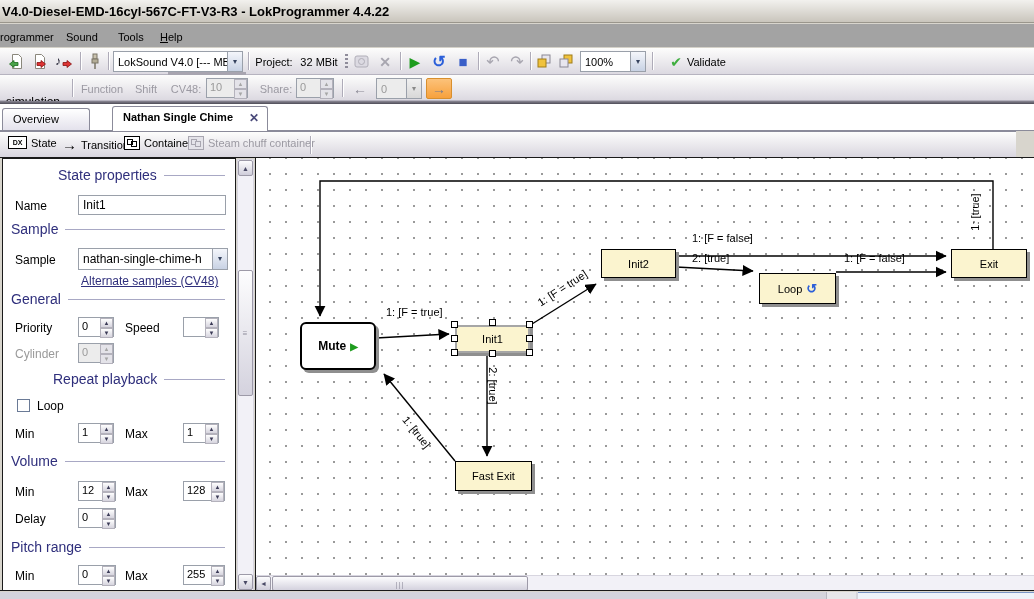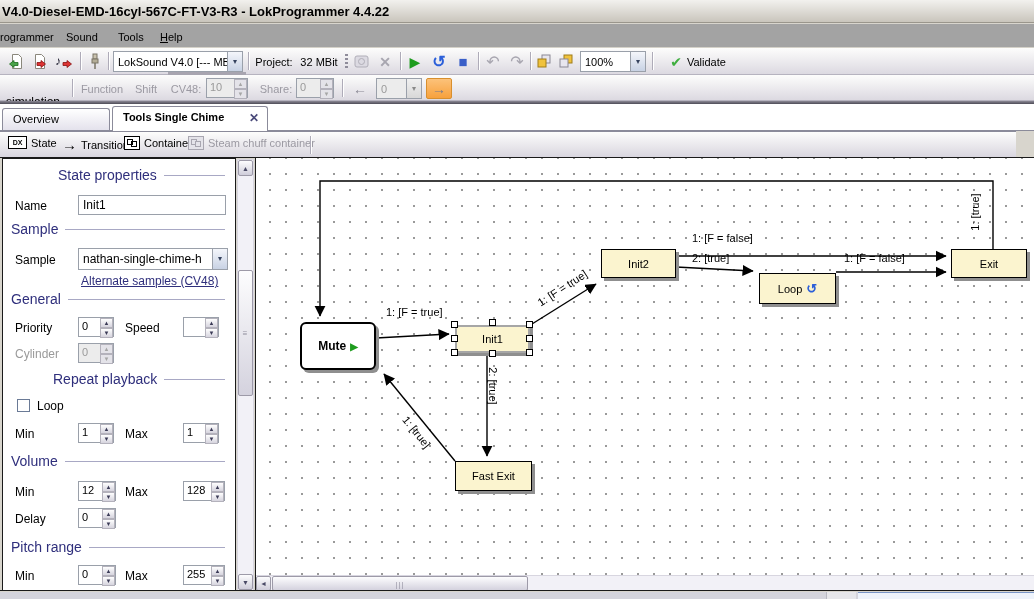--- a/index.html
+++ b/index.html
@@ -36,21 +36,21 @@
   .spin .val { flex:1; padding:2px 3px; }
   .spin .btns { width:13px; display:flex; flex-direction:column; }
   .spin .btns span { flex:1; font-size:6px; line-height:8px; text-align:center; background:linear-gradient(#fefefe,#d6d4de); border:1px solid #b4b2bc; color:#3a3a56; }
   .spin.dis { background:#ececec; }
   .spin.dis .val { color:#9a9a9a; }
   .spin.dis .btns span { color:#a6a6a6; background:#e4e3e9; }
 
   
   #tabbar { left:0; top:104px; width:1034px; height:27px; background:#fff; border-bottom:1px solid #8b8b9a; }
   .tab { position:absolute; border:1px solid #8b8b9a; border-bottom:none; border-radius:3px 3px 0 0; padding:4px 10px 0 10px; }
-  .tab.inactive { left:2px; top:4px; height:22px; width:108px; background:linear-gradient(#ffffff,#e4e2ec); }
+  .tab.inactive { left:2px; top:4px; height:22px; width:88px; background:linear-gradient(#ffffff,#e4e2ec); }
   .tab.active { left:112px; top:2px; height:25px; width:156px; background:#fff; font-weight:bold; z-index:2; }
   .tab .x { position:absolute; right:8px; top:4px; color:#4a4a7a; font-weight:bold; font-size:12px; cursor:default; }
 
   #toolstrip { left:0; top:131px; width:1016px; height:27px; background:linear-gradient(#fdfdfc,#d9d6df); border-top:1px solid #8b8b9a; border-bottom:1px solid #6a6875; }
   .ts-item { position:absolute; top:4px; display:flex; align-items:center; gap:4px; }
   .dxicon { width:19px; height:13px; border:1px solid #000; background:#fff; font-size:7px; font-weight:bold; text-align:center; line-height:11px; }
   .contico { width:16px; height:14px; border:1px solid #000; background:#fff; position:relative; }
   .contico::before { content:""; position:absolute; left:2px; top:2px; width:4px; height:4px; border:1px solid #000; }
   .contico::after { content:""; position:absolute; right:2px; bottom:2px; width:4px; height:4px; border:1px solid #000; }
   .contico.dis, .contico.dis::before, .contico.dis::after { border-color:#a8a6b0; background:#e4e3e9; }
@@ -212,21 +212,21 @@
   </div>
   <span class="tbtn glyph orangebtn" style="left:426px;width:26px;">→</span>
 </div>
 <div class="abs" id="darkband"></div>
 
 <div class="abs" id="tabbar">
   <div class="tab inactive">
     <span>Overview</span>
   </div>
   <div class="tab active">
-    <span>Tools Single Chime</span>
+    <span>Nathan Single Chime</span>
     <span class="x">✕</span>
   </div>
 </div>
 
 <div class="abs" id="toolstrip">
   <div class="ts-item" style="left:8px;">
     <span class="dxicon">DX</span>
     <span>State</span>
   </div>
   <div class="ts-item" style="left:62px;">

